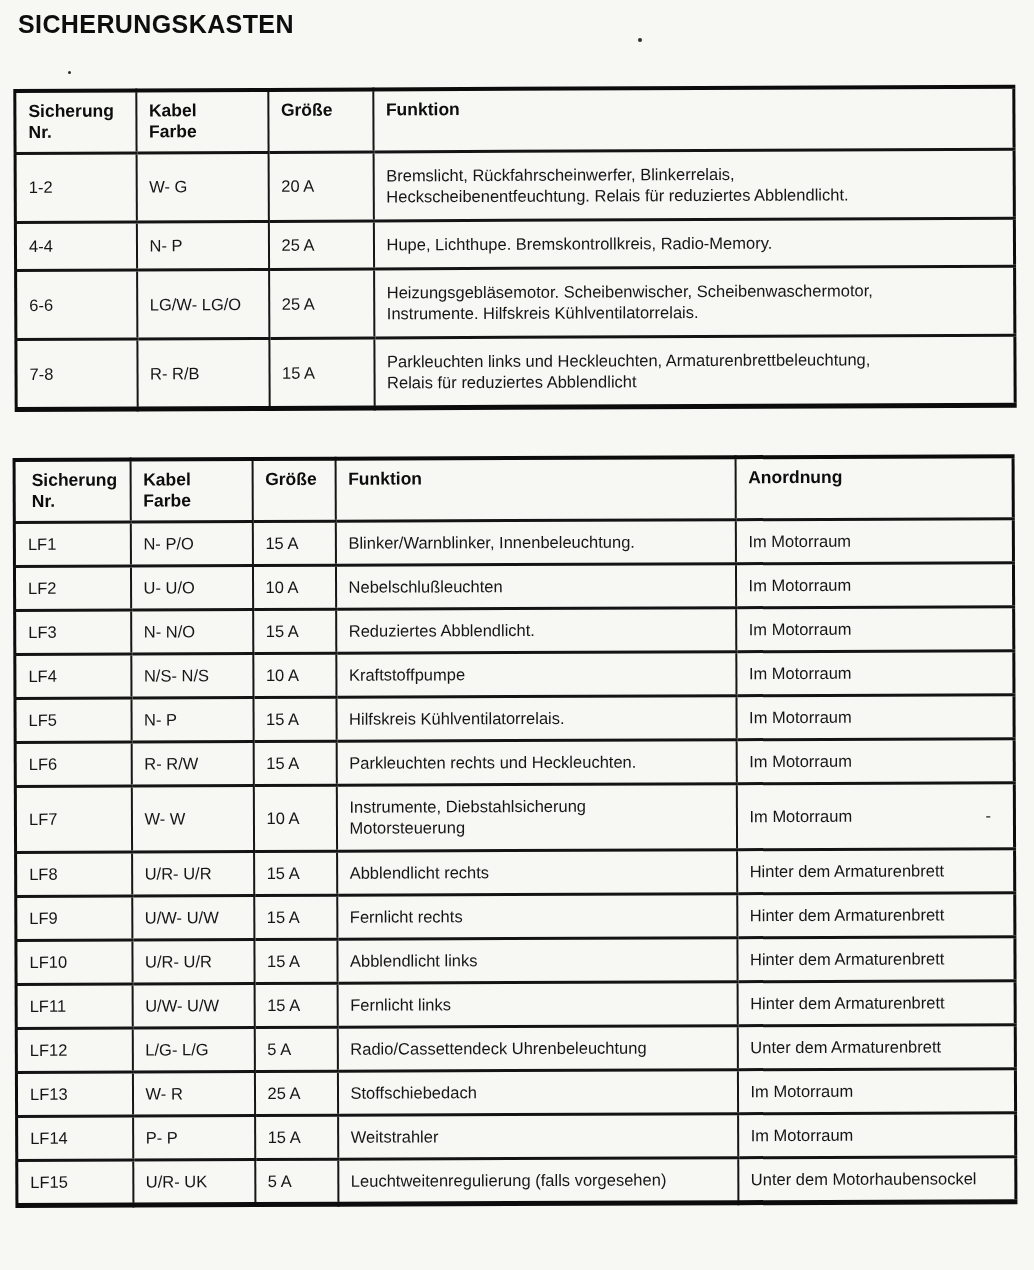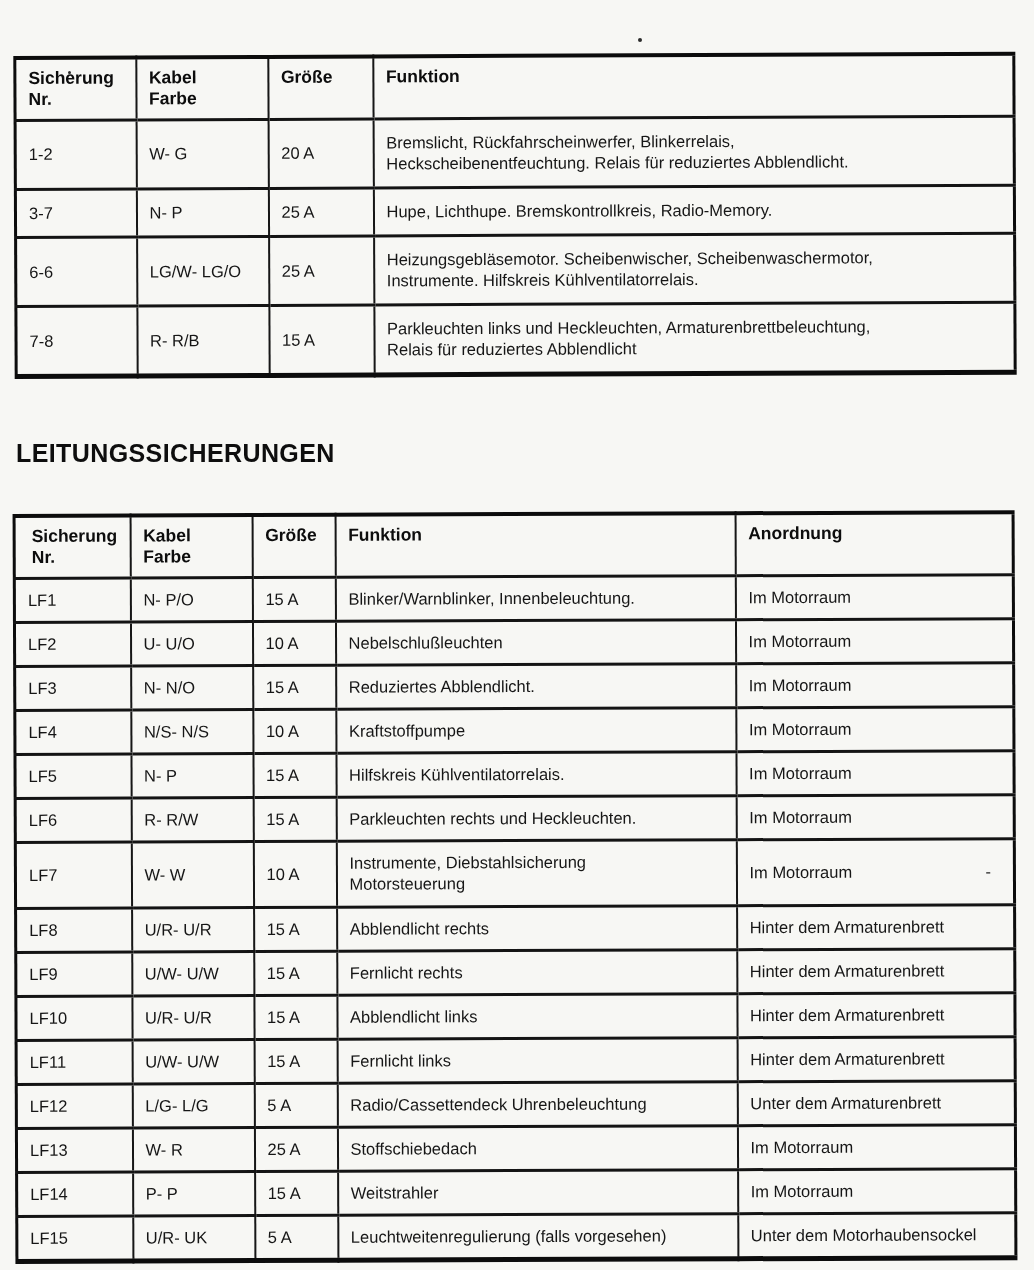--- a/index.html
+++ b/index.html
@@ -100,20 +100,21 @@
     border-radius: 50%;
   }
   #speck-1 { left: 638px; top: 38px; width: 4px; height: 4px; }
   #speck-2 { left: 68px;  top: 71px; width: 3px; height: 3px; }
 </style>
 </head>
 <body>
 
 <div class="page">
 
+  <h1 class="section-title" id="title-1">SICHERUNGSKASTEN</h1>
 
   <div class="table-wrap" id="wrap-1">
     <table class="fuse-table" id="table-1">
       <colgroup>
         <col class="c-nr">
           <col class="c-kabel">
           <col class="c-groesse">
           <col class="c-funktion">
       </colgroup>
       <thead>
@@ -128,21 +129,21 @@
         </thead>
       <tbody>
           <tr>
             <td class="col-nr">1-2</td>
             <td class="col-kabel">W- G</td>
             <td class="col-groesse">20 A</td>
             <td class="col-funktion">Bremslicht, Rückfahrscheinwerfer, Blinkerrelais,
 Heckscheibenentfeuchtung. Relais für reduziertes Abblendlicht.</td>
           </tr>
           <tr>
-            <td class="col-nr">3-7</td>
+            <td class="col-nr">4-4</td>
             <td class="col-kabel">N- P</td>
             <td class="col-groesse">25 A</td>
             <td class="col-funktion">Hupe, Lichthupe. Bremskontrollkreis, Radio-Memory.</td>
           </tr>
           <tr>
             <td class="col-nr">6-6</td>
             <td class="col-kabel">LG/W- LG/O</td>
             <td class="col-groesse">25 A</td>
             <td class="col-funktion">Heizungsgebläsemotor. Scheibenwischer, Scheibenwaschermotor,
 Instrumente. Hilfskreis Kühlventilatorrelais.</td>
@@ -151,21 +152,20 @@
             <td class="col-nr">7-8</td>
             <td class="col-kabel">R- R/B</td>
             <td class="col-groesse">15 A</td>
             <td class="col-funktion">Parkleuchten links und Heckleuchten, Armaturenbrettbeleuchtung,
 Relais für reduziertes Abblendlicht</td>
           </tr>
         </tbody>
     </table>
   </div>
 
-  <h1 class="section-title" id="title-2">LEITUNGSSICHERUNGEN</h1>
 
   <div class="table-wrap" id="wrap-2">
     <table class="fuse-table" id="table-2">
       <colgroup>
         <col class="c-nr">
           <col class="c-kabel">
           <col class="c-groesse">
           <col class="c-funktion">
           <col class="c-anordnung">
       </colgroup>

